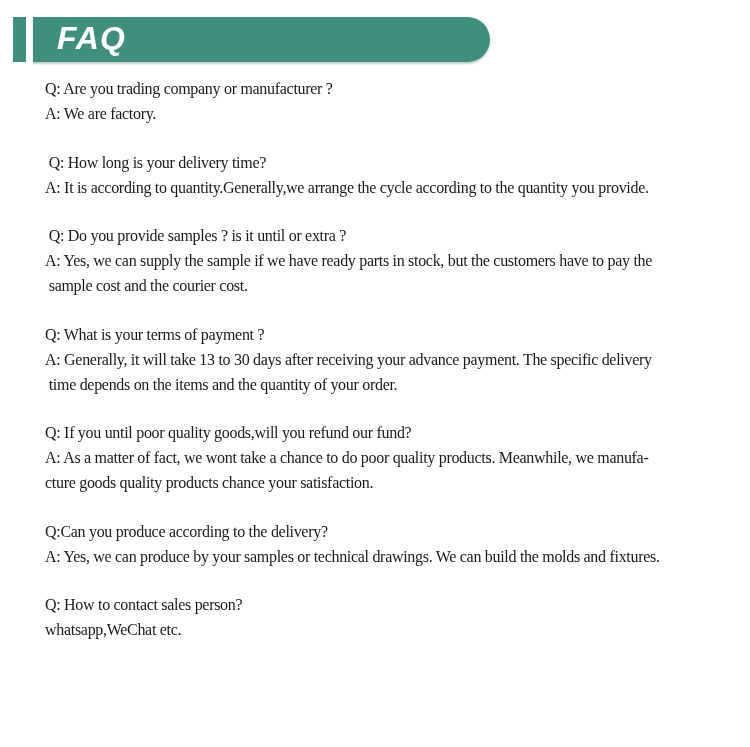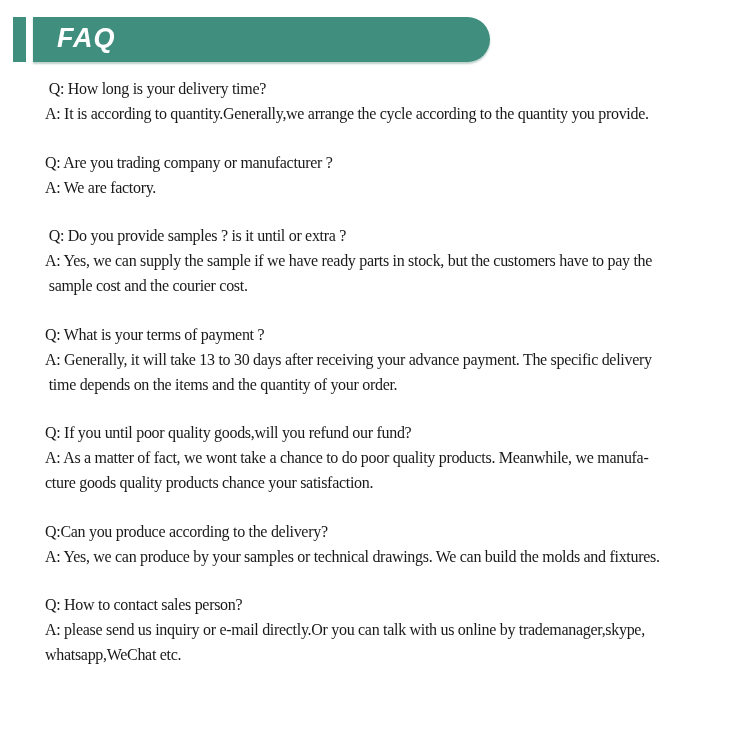--- a/index.html
+++ b/index.html
@@ -39,21 +39,21 @@
       display: flex;
       align-items: center;
       padding-left: 24px;
       box-sizing: border-box;
     }
     .banner-title {
       color: #ffffff;
       font-family: "Liberation Sans", sans-serif;
       font-weight: 700;
       font-style: italic;
-      font-size: 27px;
+      font-size: 32px;
       letter-spacing: 1px;
       line-height: 1;
       padding-bottom: 3px;
     }
     .content {
       margin-top: 14px;
       padding-left: 45px;
       padding-right: 10px;
     }
     .qa {
@@ -74,27 +74,27 @@
 <header class="faq-header">
   <div class="accent-bar"></div>
   <div class="banner">
     <span class="banner-title">FAQ</span>
   </div>
 </header>
 
 <main class="content">
 
   <article class="qa">
-    <p> Q: How long is your delivery time?</p>
-    <p>A: It is according to quantity.Generally,we arrange the cycle according to the quantity you provide.</p>
+    <p>Q: Are you trading company or manufacturer ?</p>
+    <p>A: We are factory.</p>
   </article>
 
   <article class="qa">
-    <p>Q: Are you trading company or manufacturer ?</p>
-    <p>A: We are factory.</p>
+    <p> Q: How long is your delivery time?</p>
+    <p>A: It is according to quantity.Generally,we arrange the cycle according to the quantity you provide.</p>
   </article>
 
   <article class="qa">
     <p> Q: Do you provide samples ? is it until or extra ?</p>
     <p>A: Yes, we can supply the sample if we have ready parts in stock, but the customers have to pay the</p>
     <p> sample cost and the courier cost.</p>
   </article>
 
   <article class="qa">
     <p>Q: What is your terms of payment ?</p>
@@ -111,17 +111,16 @@
   <article class="qa">
   </article>
 
   <article class="qa">
     <p>Q:Can you produce according to the delivery?</p>
     <p>A: Yes, we can produce by your samples or technical drawings. We can build the molds and fixtures.</p>
   </article>
 
   <article class="qa">
     <p>Q: How to contact sales person?</p>
-    <p>A: please send us inquiry or e-mail directly.Or you can talk with us online by trademanager,skype,</p>
     <p>whatsapp,WeChat etc.</p>
   </article>
 
 </main>
 
 </body></html>

